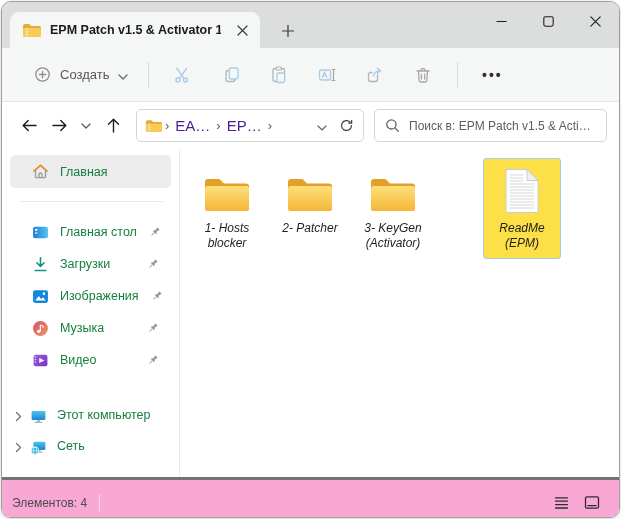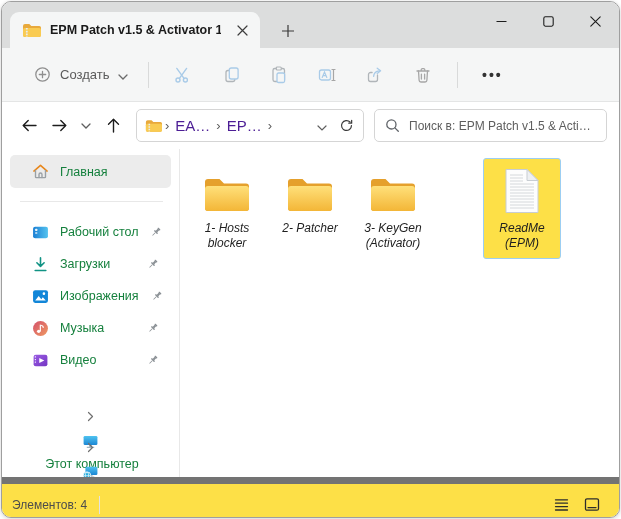--- a/index.html
+++ b/index.html
@@ -49,34 +49,34 @@
 
   
   .content { flex:1; display:flex; min-height:0; }
   .sidebar { width:178px; flex:none; border-right:1px solid #e8e8e8; padding-top:6px; }
   .home-item { margin:0 8px; height:33px; background:#ececec; border-radius:5px; display:flex;
                align-items:center; padding-left:22px; gap:11px; }
   .side-sep { height:1px; background:#e8e8e8; margin:13px 16px 14px 18px; }
   .side-row { height:32px; display:flex; align-items:center; padding:0 20px 0 30px; gap:11px; }
   .slabel { font-size:12.5px; color:#15803d; flex:1; white-space:nowrap; }
   .tree-sec { margin-top:32px; }
-  .tree-row { height:31px; display:flex; align-items:center; padding:0 12px; gap:7px;flex-direction:column; }
+  .tree-row { height:31px; display:flex; align-items:flex-start; padding:0 12px; gap:7px; }
   .tree-row .slabel { margin-left:3px; }
   .sicon { display:flex; flex:none; }
   .pin { display:flex; flex:none; }
 
   .main { flex:1; padding:9px 0 0 8px; display:flex; align-items:flex-start;font-style:italic; }
   .tile { width:78px; margin-right:5px; border:1px solid transparent; border-radius:3px;
           padding:5px 0 7px; display:flex; flex-direction:column; align-items:center; flex:none; }
   .tile.selected { background:#fde047; border-color:#9ccef2;margin-left:46px; }
   .ticon { height:50px; display:flex; align-items:flex-end; justify-content:center; }
   .tlabel { margin-top:7px; font-size:12px; line-height:15px; color:#1f1f1f; text-align:center; max-width:76px; }
 
   
-  .statusbar { height:40px; border-top:7px solid #737373; background:#fde047; display:flex;
+  .statusbar { height:40px; border-top:3px solid #737373; background:#f9a8d4; display:flex;
                align-items:center; padding:8px 14px 0 10px; flex:none; }
   .status-text { font-size:12px; color:#4c4c4c; }
   .status-div { width:1px; height:18px; background:#e2e2e2; margin-left:12px; }
   .spacer { flex:1; }
   .vbtn { width:26px; height:24px; display:flex; align-items:center; justify-content:center;
           border-radius:3px; margin-left:5px; }
 </style>
 </head>
 <body>
 
@@ -284,21 +284,21 @@
       <div class="side-sep"></div>
 
       <div class="side-row">
         <span class="sicon">
           <svg width="17" height="17" viewBox="0 0 16 16">
             <rect x="1" y="2.5" width="14" height="11" rx="2" fill="url(#gDesk)"></rect>
             <rect x="3" y="4.5" width="2" height="2" rx="0.5" fill="#fff" opacity="0.9"></rect>
             <rect x="3" y="7.5" width="2" height="2" rx="0.5" fill="#fff" opacity="0.6"></rect>
             </svg>
         </span>
-        <span class="slabel">Рабочий стол</span>
+        <span class="slabel">Главная стол</span>
         <span class="pin">
           <svg width="13" height="13" viewBox="0 0 16 16">
               <g transform="rotate(45 8 8)" fill="#898f94">
             <rect x="6" y="1.2" width="4" height="1.5" rx="0.7"></rect>
                 <rect x="6.7" y="2.5" width="2.6" height="4.1"></rect>
             <rect x="5.1" y="6.4" width="5.8" height="1.7" rx="0.8"></rect>
                 <rect x="7.6" y="8.1" width="0.9" height="5.2" rx="0.45"></rect>
               </g>
             </svg>
         </span>

